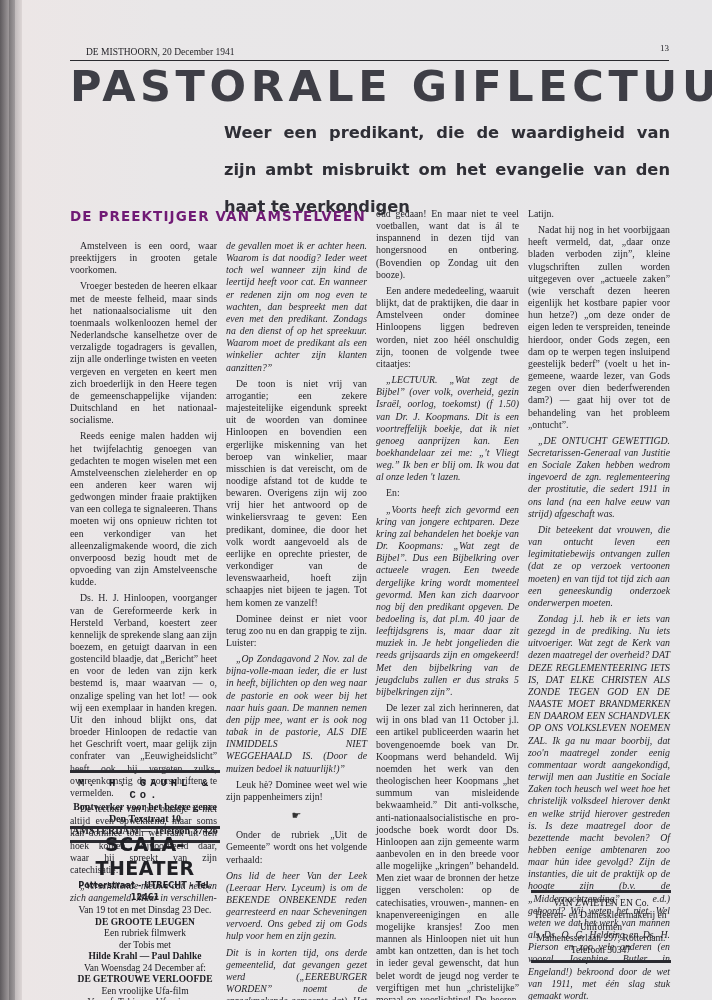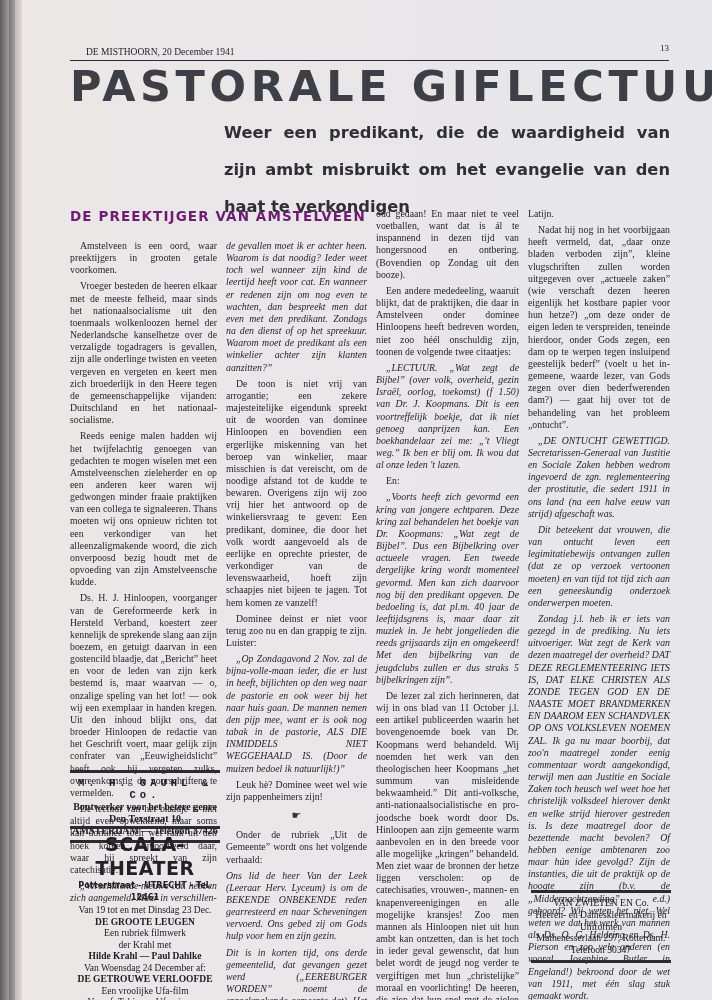--- a/index.html
+++ b/index.html
@@ -103,21 +103,21 @@
   <div class="rule" style="margin-top:3px"></div>
 </div>
 
 <div class="ad ad2">
   <div class="rule"></div>
   <div class="title">SCALA-THEATER</div>
   <div class="sub">Potterstraat - UTRECHT - Tel. 12461</div>
   <div>Van 19 tot en met Dinsdag 23 Dec.</div>
   <div class="b">DE GROOTE LEUGEN</div>
   <div>Een rubriek filmwerk</div>
-  <div>der Krahl met</div>
+  <div>der Tobis met</div>
   <div class="b">Hilde Krahl — Paul Dahlke</div>
   <div>Van Woensdag 24 December af:</div>
   <div class="b">DE GETROUWE VERLOOFDE</div>
   <div>Een vroolijke Ufa-film</div>
   <div>Vooraf: Tobis- en Ufa-nieuws.</div>
 
 </div>
 
 <div class="col c2">
   <p class="it noind">de gevallen moet ik er achter heen. Waarom is dat noodig? Ieder weet toch wel wanneer zijn kind de leertijd heeft voor cat. En wanneer er redenen zijn om nog even te wachten, dan bespreekt men dat even met den predikant. Zondags na den dienst of op het spreekuur. Waarom moet de predikant als een winkelier achter zijn klanten aanzitten?”</p>
@@ -127,21 +127,21 @@
   <p>Leuk hè? Dominee weet wel wie zijn pappenheimers zijn!</p>
   <div class="ornament">☛</div>
   <p>Onder de rubriek „Uit de Gemeente” wordt ons het volgende verhaald:</p>
   <p class="it noind">Ons lid de heer Van der Leek (Leeraar Herv. Lyceum) is om de BEKENDE ONBEKENDE reden gearresteerd en naar Scheveningen vervoerd. Ons gebed zij om Gods hulp voor hem en zijn gezin.</p>
   <p class="it noind">Dit is in korten tijd, ons derde gemeentelid, dat gevangen gezet werd („EEREBURGER WORDEN” noemt de spraakmakende gemeente dat). Het is komisch dat onze kleine gemeente zooveel MISDADIGERS telt. Gelukkig is God er ook nog. Met Zijn vertroosting. Hij zal uitkomst geven.”</p>
 
 </div>
 
 <div class="col c3">
   <p class="noind">oud gedaan! En maar niet te veel voetballen, want dat is ál te inspannend in dezen tijd van hongersnood en ontbering. (Bovendien op Zondag uit den booze).</p>
-  <p>Een andere mededeeling, waaruit blijkt, dat de praktijken, die daar in Amstelveen onder dominee Hinloopens heeft bedreven worden, niet zoo héél onschuldig zijn, toonen de volgende twee citaatjes:</p>
+  <p>Een andere mededeeling, waaruit blijkt, dat de praktijken, die daar in Amstelveen onder dominee Hinloopens liggen bedreven worden, niet zoo héél onschuldig zijn, toonen de volgende twee citaatjes:</p>
   <p class="it">„LECTUUR. „Wat zegt de Bijbel” (over volk, overheid, gezin Israël, oorlog, toekomst) (f 1.50) van Dr. J. Koopmans. Dit is een voortreffelijk boekje, dat ik niet genoeg aanprijzen kan. Een boekhandelaar zei me: „'t Vliegt weg.” Ik ben er blij om. Ik wou dat al onze leden 't lazen.</p>
   <p>En:</p>
   <p class="it">„Voorts heeft zich gevormd een kring van jongere echtparen. Deze kring zal behandelen het boekje van Dr. Koopmans: „Wat zegt de Bijbel”. Dus een Bijbelkring over actueele vragen. Een tweede dergelijke kring wordt momenteel gevormd. Men kan zich daarvoor nog bij den predikant opgeven. De bedoeling is, dat pl.m. 40 jaar de leeftijdsgrens is, maar daar zit muziek in. Je hebt jongelieden die reeds grijsaards zijn en omgekeerd! Met den bijbelkring van de jeugdclubs zullen er dus straks 5 bijbelkringen zijn”.</p>
   <p>De lezer zal zich herinneren, dat wij in ons blad van 11 October j.l. een artikel publiceerden waarin het bovengenoemde boek van Dr. Koopmans werd behandeld. Wij noemden het werk van den theologischen heer Koopmans „het summum van misleidende bekwaamheid.” Dit anti-volksche, anti-nationaalsocialistische en pro-joodsche boek wordt door Ds. Hinloopen aan zijn gemeente warm aanbevolen en in den breede voor alle mogelijke „kringen” behandeld. Men ziet waar de bronnen der hetze liggen verscholen: op de catechisaties, vrouwen-, mannen- en knapenvereenigingen en alle mogelijke kransjes! Zoo men mannen als Hinloopen niet uit hun ambt kan ontzetten, dan is het toch in ieder geval gewenscht, dat hun belet wordt de jeugd nog verder te vergiftigen met hun „christelijke” moraal en voorlichting! De heeren, die zien dat hun spel met de zielen der eenvoudigen ten einde loopt, haasten zich in een laatste massale actie nog één generatie te bederven! Wij eischen, dat deze lieden onmiddellijk hun handen terugtrekken van onze jeugd.</p>
 
 </div>
 
 <div class="col c4">
   <p class="noind">Latijn.</p>
   <p>Nadat hij nog in het voorbijgaan heeft vermeld, dat, „daar onze bladen verboden zijn”, kleine vlugschriften zullen worden uitgegeven over „actueele zaken” (wie verschaft dezen heeren eigenlijk het kostbare papier voor hun hetze?) „om deze onder de eigen leden te verspreiden, teneinde hierdoor, onder Gods zegen, een dam op te werpen tegen insluipend geestelijk bederf” (voelt u het in-gemeene, waarde lezer, van Gods zegen over dien bederfwerenden dam?) — gaat hij over tot de behandeling van het probleem „ontucht”.</p>

